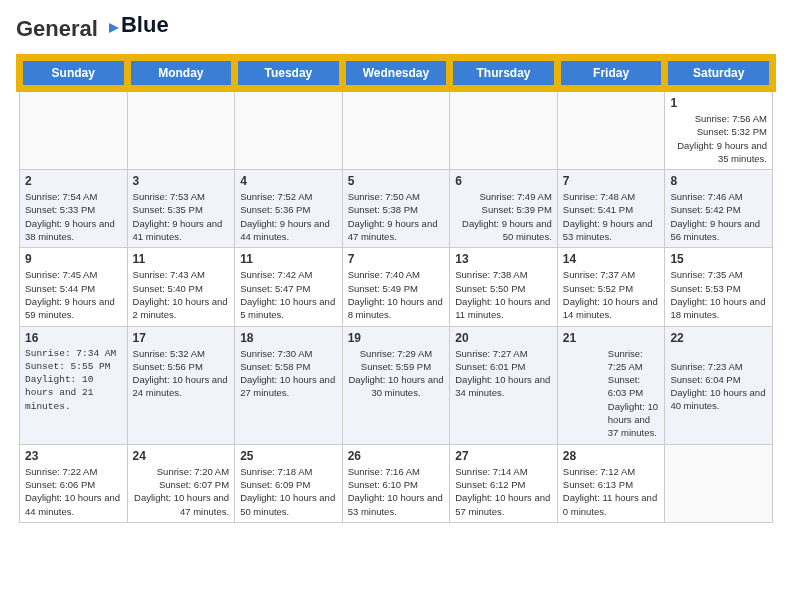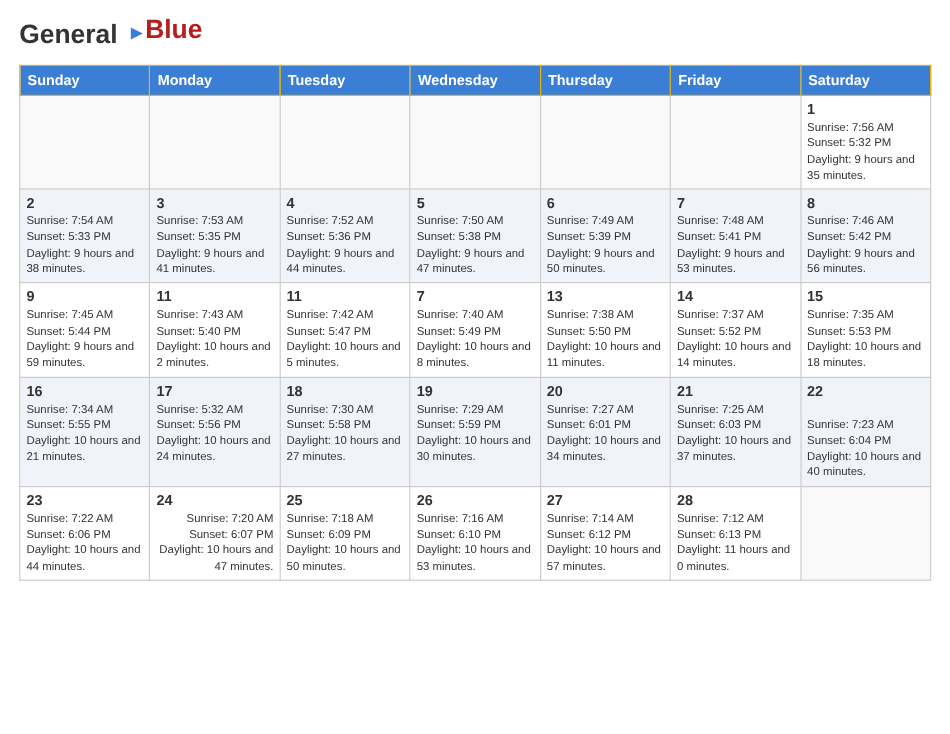--- a/index.html
+++ b/index.html
@@ -38,22 +38,22 @@
       width: 100%;
       border-collapse: collapse;
       border: 1px solid #ccc;
     }
     .calendar th {
       background: #3a7fd5;
       color: #fff;
       font-size: 12px;
       font-weight: bold;
       padding: 5px 6px;
-      text-align: left;
-      border: 1px solid #eab308;
+      text-align: center;
+      border: 7px solid #eab308;
     }
     .calendar td {
       vertical-align: top;
       border: 1px solid #ccc;
       padding: 4px 5px;
       width: calc(100% / 7);
       min-height: 80px;
       font-size: 10px;
       color: #333;
       background: #fff;
@@ -80,21 +80,21 @@
 <body>
 
 <div class="header">
   <div class="logo">
     <div style="display:flex;align-items:center;gap:2px;">
       <span style="font-size:22px;font-weight:bold;color:#333;">General</span>
       <svg width="20" height="20" viewBox="0 0 20 20" style="margin-left:1px;">
         <polygon points="8,4 18,9 8,14" fill="#3a7fd5"></polygon>
       </svg>
     </div>
-    <span style="font-size:22px;font-weight:bold;color:#b91c1c;margin-top:-4px;">Blue</span>
+    <span style="font-size:22px;font-weight:bold;color:#0f172a;margin-top:-4px;">Blue</span>
   </div>
   <div class="title-block">
     <div class="month-title"></div>
     <div class="location"></div>
   </div>
 </div>
 
 <table class="calendar">
   <thead>
     <tr>
@@ -110,21 +110,21 @@
   <tbody id="calendar-body">
   <tr>
         <td class="empty"></td>
         <td class="empty"></td>
         <td class="empty"></td>
         <td class="empty"></td>
         <td class="empty"></td>
         <td class="empty"></td>
         <td>
           <span class="day-number">1</span>
-          <div class="day-info" style="white-space: pre-line;">Sunrise: 7:56 AM
+          <div class="day-info" style="white-space: pre-line; text-align: right;">Sunrise: 7:56 AM
 Sunset: 5:32 PM
 Daylight: 9 hours and 35 minutes.</div>
         </td>
       </tr>
       <tr class="row-alt">
         <td>
           <span class="day-number">2</span>
           <div class="day-info" style="white-space: pre-line;">Sunrise: 7:54 AM
 Sunset: 5:33 PM
 Daylight: 9 hours and 38 minutes.</div>
@@ -142,21 +142,21 @@
 Daylight: 9 hours and 44 minutes.</div>
         </td>
         <td>
           <span class="day-number">5</span>
           <div class="day-info" style="white-space: pre-line;">Sunrise: 7:50 AM
 Sunset: 5:38 PM
 Daylight: 9 hours and 47 minutes.</div>
         </td>
         <td>
           <span class="day-number">6</span>
-          <div class="day-info" style="white-space: pre-line;">Sunrise: 7:49 AM
+          <div class="day-info" style="white-space: pre-line; text-align: right;">Sunrise: 7:49 AM
 Sunset: 5:39 PM
 Daylight: 9 hours and 50 minutes.</div>
         </td>
         <td>
           <span class="day-number">7</span>
           <div class="day-info" style="white-space: pre-line;">Sunrise: 7:48 AM
 Sunset: 5:41 PM
 Daylight: 9 hours and 53 minutes.</div>
         </td>
         <td>
@@ -206,51 +206,51 @@
         <td>
           <span class="day-number">15</span>
           <div class="day-info" style="white-space: pre-line;">Sunrise: 7:35 AM
 Sunset: 5:53 PM
 Daylight: 10 hours and 18 minutes.</div>
         </td>
       </tr>
       <tr class="row-alt">
         <td>
           <span class="day-number">16</span>
-          <div class="day-info" style="white-space: pre-line;">Sunrise: 7:34 AM
+          <div class="day-info" style="white-space: pre-line; font-family: Liberation Mono, monospace;">Sunrise: 7:34 AM
 Sunset: 5:55 PM
 Daylight: 10 hours and 21 minutes.</div>
         </td>
         <td>
           <span class="day-number">17</span>
           <div class="day-info" style="white-space: pre-line;">Sunrise: 5:32 AM
 Sunset: 5:56 PM
 Daylight: 10 hours and 24 minutes.</div>
         </td>
         <td>
           <span class="day-number">18</span>
           <div class="day-info" style="white-space: pre-line;">Sunrise: 7:30 AM
 Sunset: 5:58 PM
 Daylight: 10 hours and 27 minutes.</div>
         </td>
         <td>
           <span class="day-number">19</span>
-          <div class="day-info" style="white-space: pre-line;">Sunrise: 7:29 AM
+          <div class="day-info" style="white-space: pre-line; text-align: center;">Sunrise: 7:29 AM
 Sunset: 5:59 PM
 Daylight: 10 hours and 30 minutes.</div>
         </td>
         <td>
           <span class="day-number">20</span>
           <div class="day-info" style="white-space: pre-line;">Sunrise: 7:27 AM
 Sunset: 6:01 PM
 Daylight: 10 hours and 34 minutes.</div>
         </td>
         <td>
           <span class="day-number">21</span>
-          <div class="day-info" style="white-space: pre-line;">Sunrise: 7:25 AM
+          <div class="day-info" style="white-space: pre-line; margin-left: 45px;">Sunrise: 7:25 AM
 Sunset: 6:03 PM
 Daylight: 10 hours and 37 minutes.</div>
         </td>
         <td>
           <span class="day-number">22</span>
           <div class="day-info" style="white-space: pre-line; margin-top: 15px;">Sunrise: 7:23 AM
 Sunset: 6:04 PM
 Daylight: 10 hours and 40 minutes.</div>
         </td>
       </tr>

